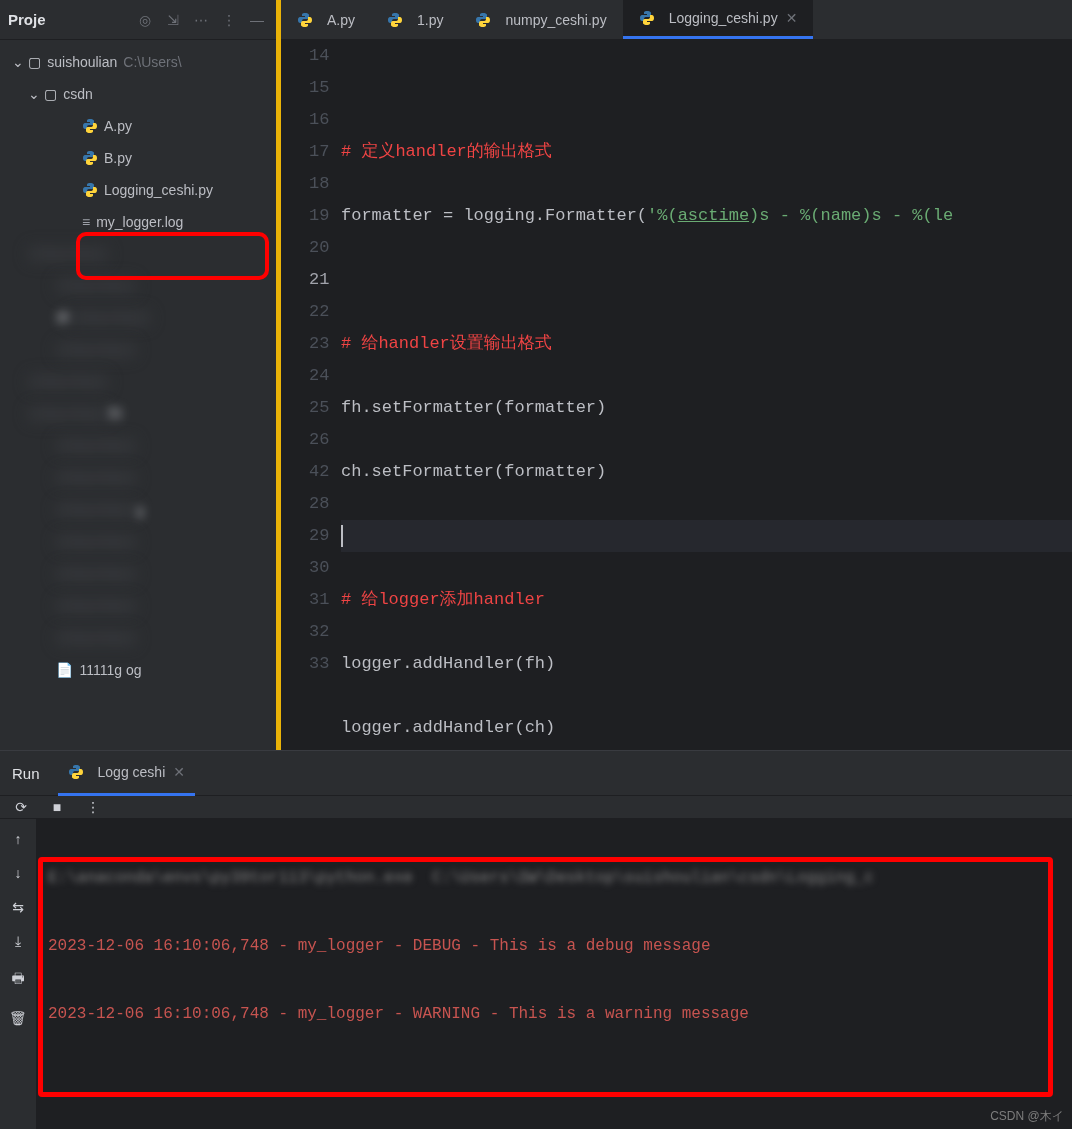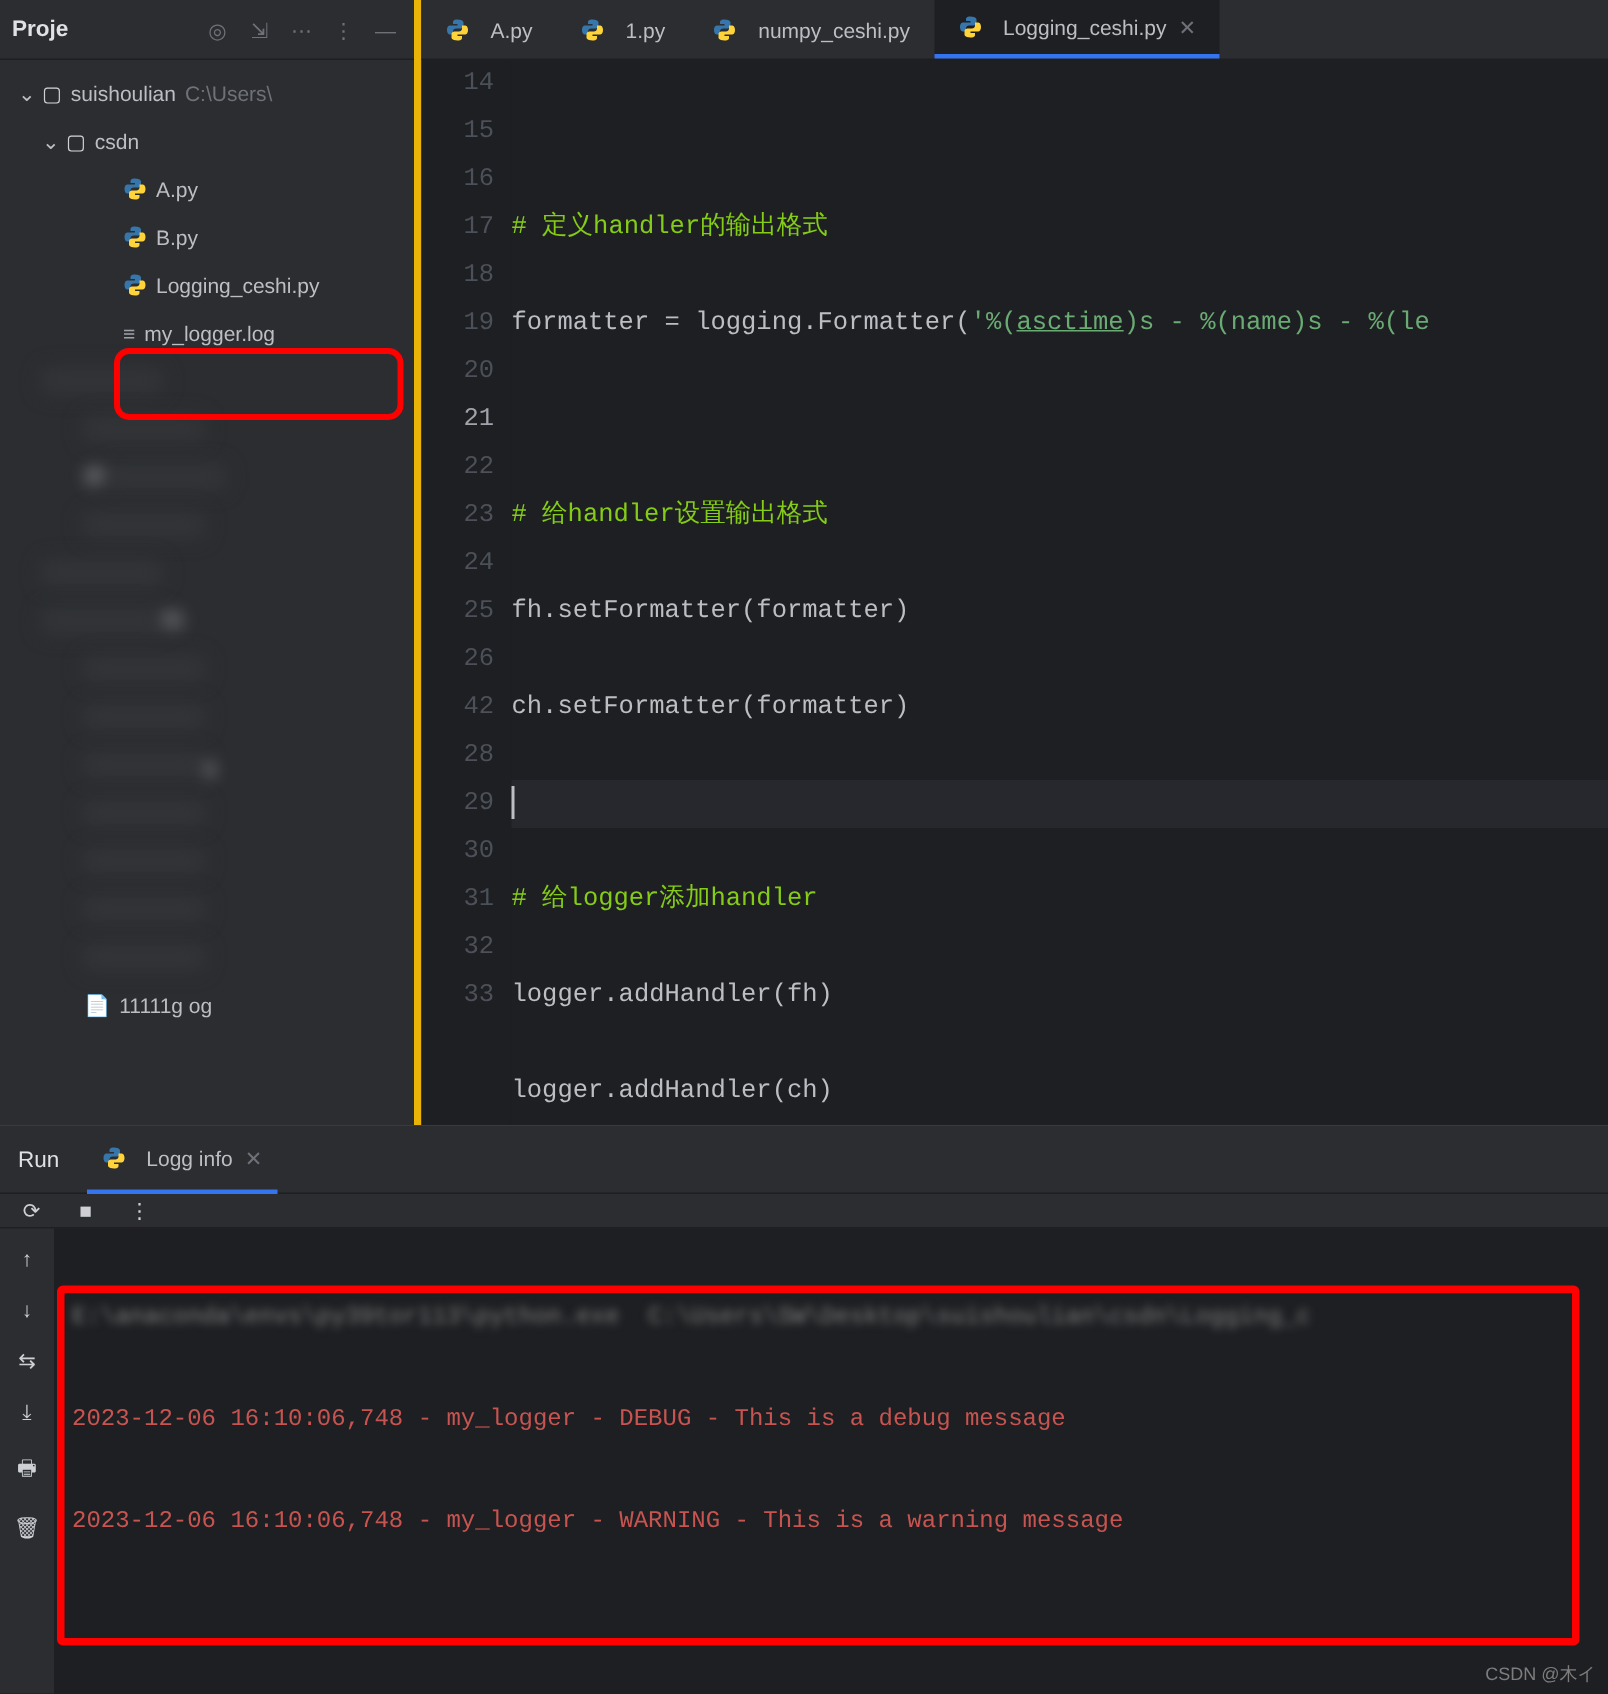--- a/index.html
+++ b/index.html
@@ -26,21 +26,21 @@
 .tabs { display:flex; height:40px; background:#2b2d30; border-bottom:1px solid #1e1f22; }
 .tab { display:flex; align-items:center; padding:0 16px; cursor:pointer; color:#bcbec4; gap:8px; }
 .tab.active { border-bottom:3px solid #3574f0; background:#1e1f22; }
 .tab-close { color:#6e7178; font-size:14px; }
 .code-area { flex:1; display:flex; font-family:"Consolas","Courier New",monospace; font-size:17px; line-height:32px; overflow:hidden; }
 .gutter { width:60px; text-align:right; padding-right:18px; color:#4b5059; user-select:none; background:#1e1f22;padding-left:28px; }
 .gutter .current { color:#a1a3ab; }
 .code { flex:1; white-space:pre; color:#bcbec4; }
 .code .line { height:32px; }
 .code .current-line { background:#26282e; }
-.c-comment { color:#84cc16; }
+.c-comment { color:#ef4444; }
 .c-string { color:#6aab73; }
 .c-call { color:#bcbec4; }
 .c-caret { border-left:2px solid #bcbec4; display:inline-block; height:22px; vertical-align:middle; }
 .underline { text-decoration:underline; text-decoration-color:#6aab73; }
 .run-panel { height:380px; background:#1e1f22; border-top:1px solid #393b40; display:flex; flex-direction:column; }
 .run-header { height:45px; display:flex; align-items:center; background:#2b2d30; border-bottom:1px solid #1e1f22; padding-left:12px; }
 .run-title { color:#dfe1e5; margin-right:18px; font-size:15px; }
 .run-tab { display:flex; align-items:center; gap:8px; height:45px; padding:0 10px; border-bottom:3px solid #3574f0; }
 .run-tab-close { color:#6e7178; }
 .run-toolbar { height:40px; display:flex; align-items:center; padding:0 10px; gap:14px; background:#2b2d30; border-bottom:1px solid #1e1f22; }
@@ -243,21 +243,21 @@
 <div class="run-panel">
   <div class="run-header">
     <span class="run-title">Run</span>
     <div class="run-tab">
       <span class="py-icon">
           <svg viewBox="0 0 16 16" width="16" height="16">
             <path fill="#3776ab" d="M8 1c-3 0-3 1.5-3 1.5V4h3v1H3S1 5 1 8s2 3 2 3h2V9s0-2 2-2h3s2 0 2-2V3s0-2-4-2z"></path>
             <path fill="#ffd43b" d="M8 15c3 0 3-1.5 3-1.5V12H8v-1h5s2 0 2-3-2-3-2-3h-2v2s0 2-2 2H6s-2 0-2 2v2s0 2 4 2z"></path>
           </svg>
         </span>
-      <span>Logg     info</span>
+      <span>Logg     ceshi</span>
       <span class="run-tab-close">✕</span>
     </div>
   </div>
   <div class="run-toolbar">
     <span class="run-btn">⟳</span>
     <span class="run-btn">■</span>
     <span class="run-btn">⋮</span>
   </div>
   <div class="run-body">
     <div class="run-gutter">

